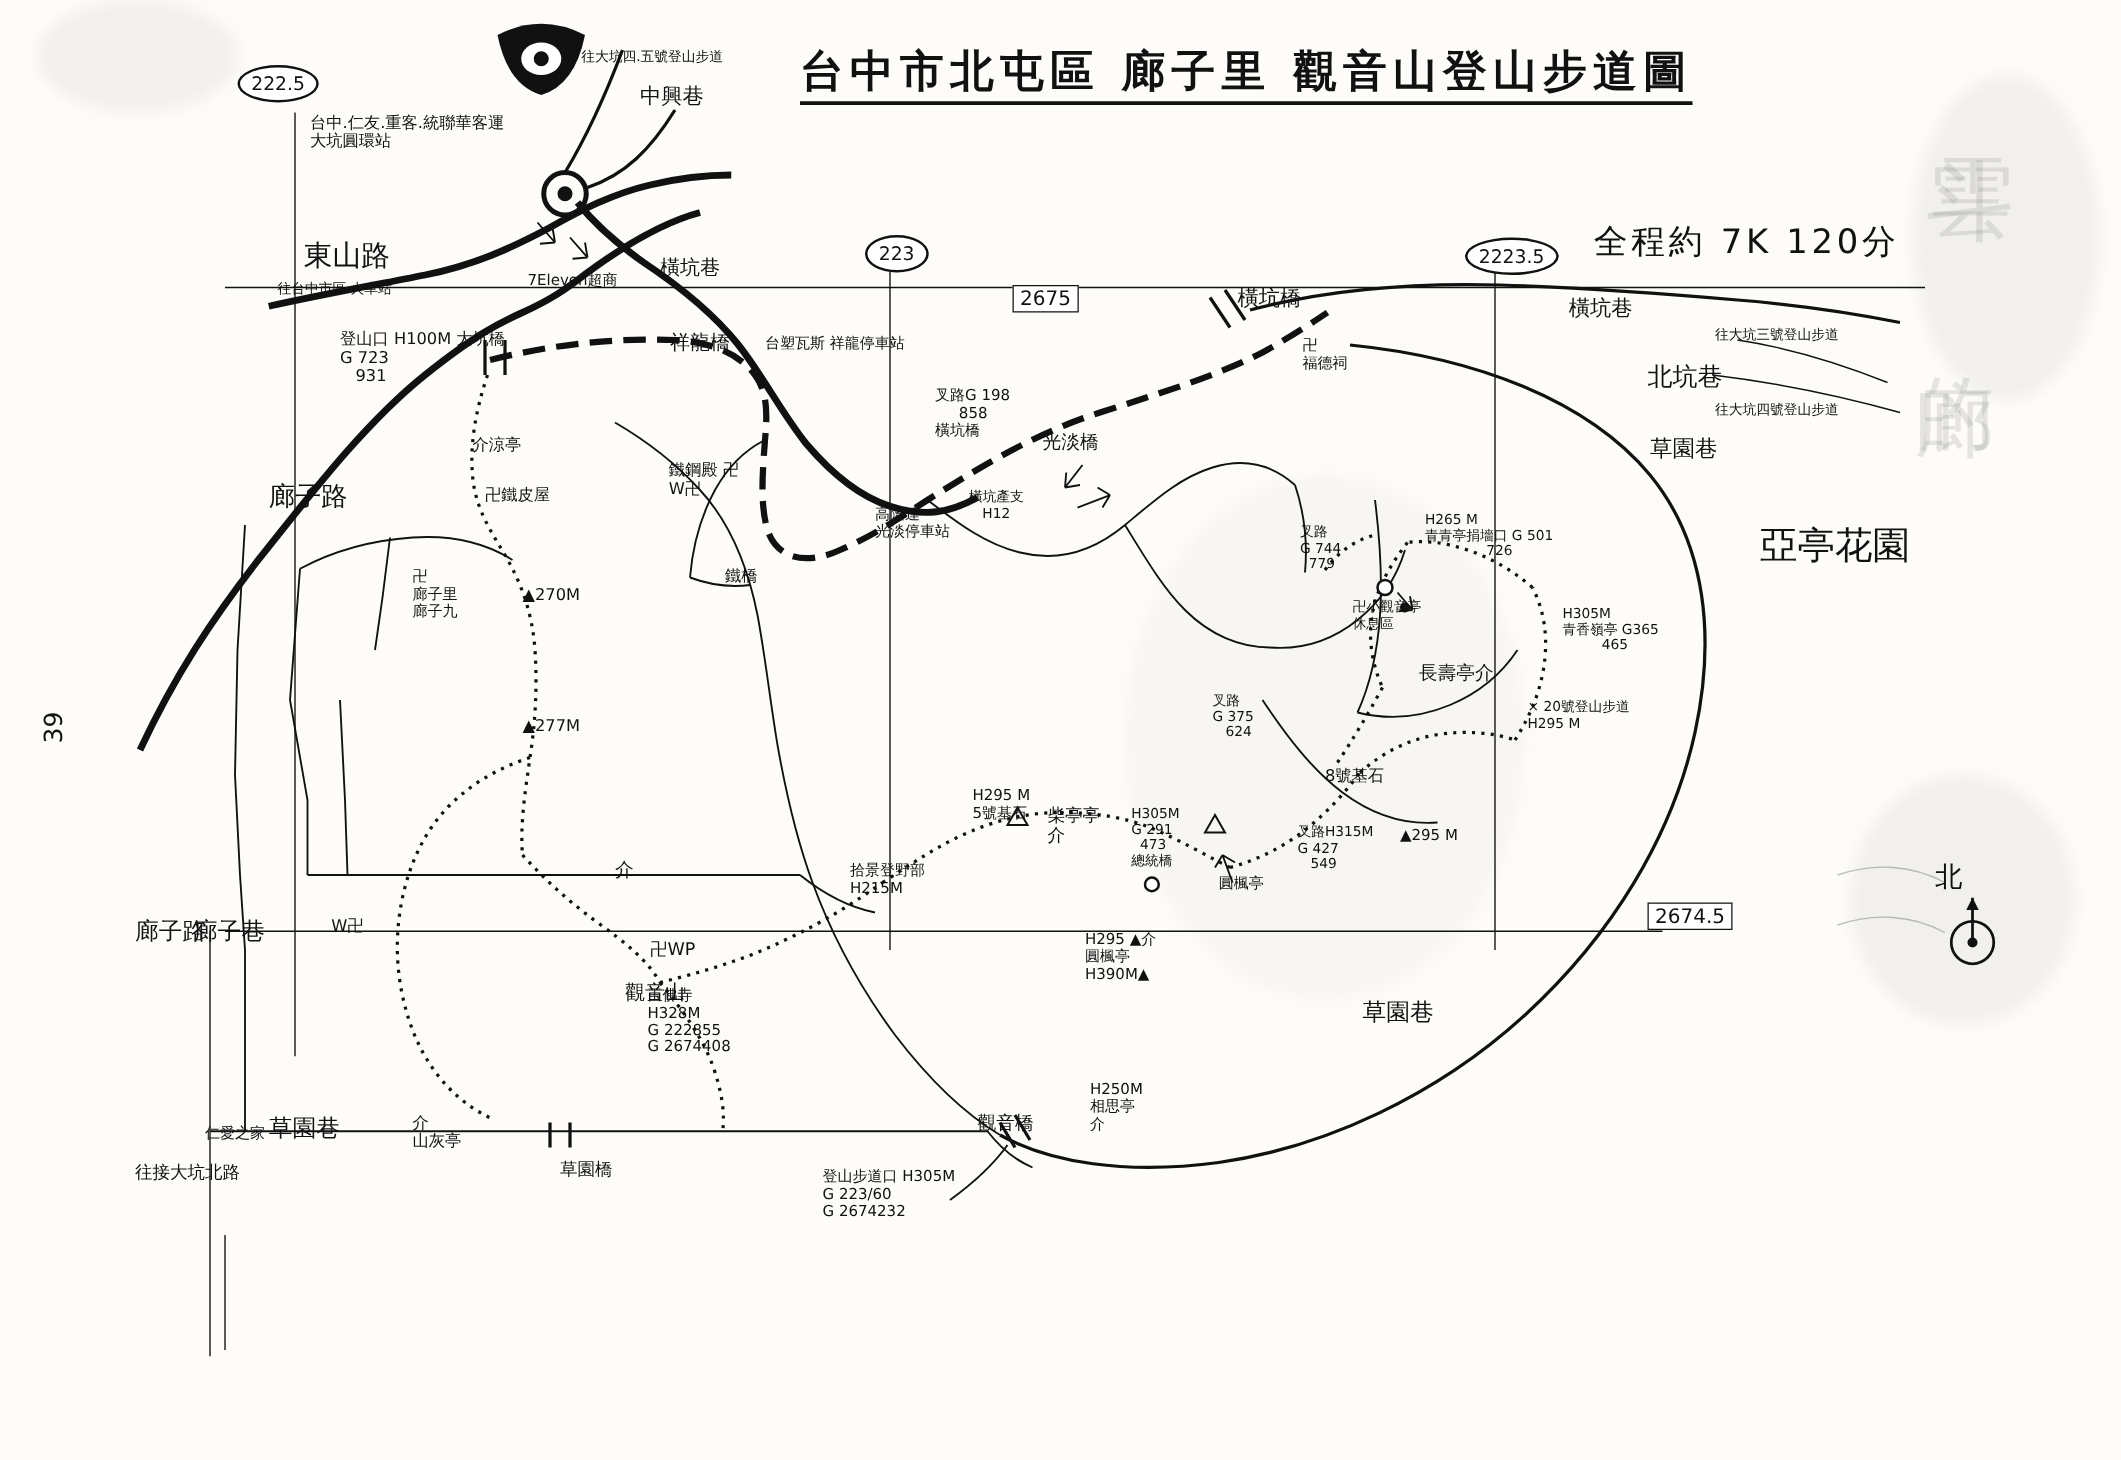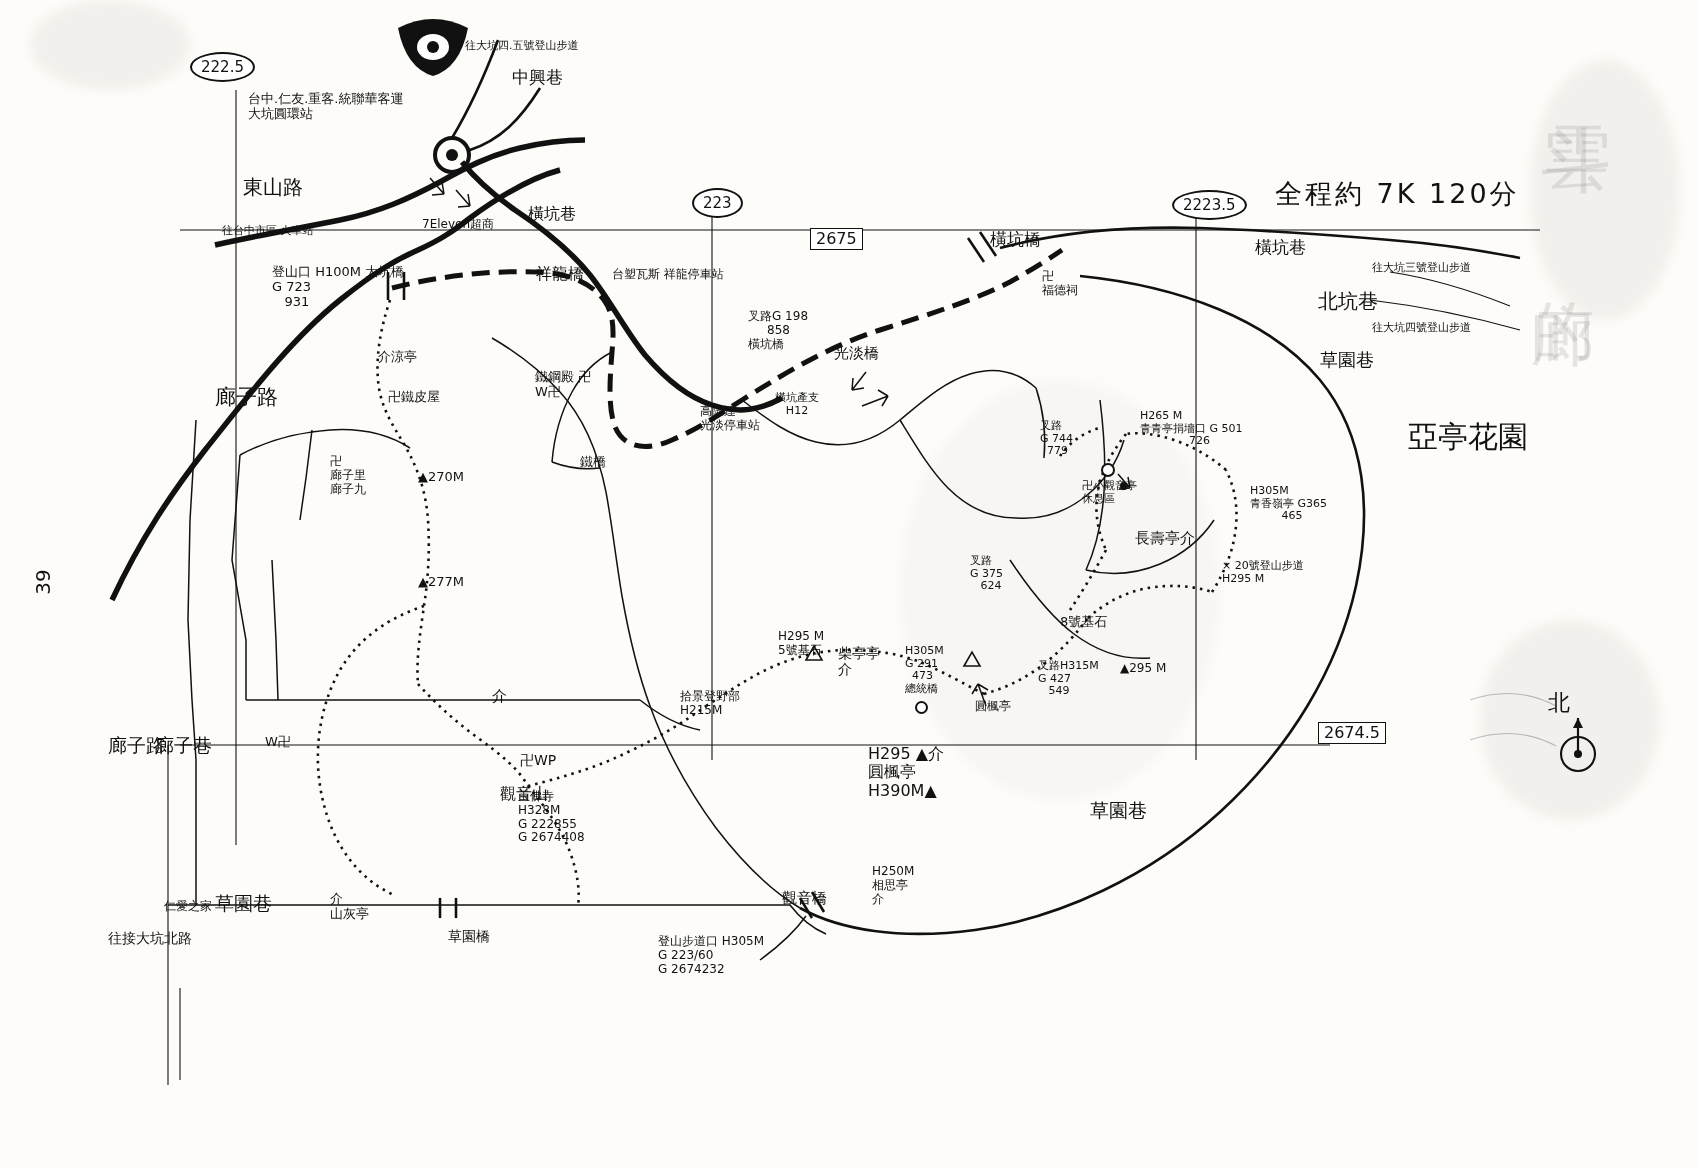--- a/index.html
+++ b/index.html
@@ -178,20 +178,21 @@
     <path d="M806,660 l8,-14 l8,14 z" fill="none" stroke="#111" stroke-width="1.6"></path>
     <path d="M964,666 l8,-14 l8,14 z" fill="none" stroke="#111" stroke-width="1.6"></path>
 
     <path class="ln thin" d="M790,905 C800,918 812,928 826,934"></path>
     <path class="ln thin" d="M760,960 C782,944 796,930 806,916"></path>
 
     <path class="ln hair" d="M1470,700 C1500,690 1530,692 1556,706" opacity="0.25"></path>
     <path class="ln hair" d="M1470,740 C1500,730 1530,732 1556,746" opacity="0.25"></path>
   </svg>
 
+  <div class="t title cjk" style="left:640px;top:38px;">台中市北屯區 廊子里 觀音山登山步道圖</div>
 
 
   <div class="t total cjk" style="left:1275px;top:178px;">全程約 7K 120分</div>
 
 
   <div class="page-no" style="left:30px;top:570px;">39</div>
 
   <div class="gridlabel" style="left:190px;top:52px;">222.5</div>
   <div class="gridlabel" style="left:692px;top:188px;">223</div>
   <div class="gridlabel" style="left:1172px;top:190px;">2223.5</div>
@@ -206,21 +207,21 @@
       <path d="M30,0 l-5,10 l10,0 z" fill="#111"></path>
     </svg>
   </div>
   <div class="t cjk" style="left:1548px;top:690px;font-size:22px;">北</div>
 
   <div id="labels">
       <div class="t cjk" style="left: 248px; top: 92px; font-size: 13px;">台中.仁友.重客.統聯華客運
 大坑圓環站</div>
       <div class="t cjk" style="left: 512px; top: 68px; font-size: 17px;">中興巷</div>
       <div class="t cjk" style="left: 465px; top: 40px; font-size: 11px;">往大坑四.五號登山步道</div>
-      <div class="t cjk" style="left: 243px; top: 176px; font-size: 20px;">東山路</div>
+      <div class="t cjk" style="left: 243px; top: 192px; font-size: 23px;">東山路</div>
       <div class="t cjk" style="left: 222px; top: 225px; font-size: 11px;">往台中市區.火車站</div>
       <div class="t cjk" style="left: 422px; top: 218px; font-size: 12px;">7Eleven超商</div>
       <div class="t cjk" style="left: 528px; top: 205px; font-size: 16px;">橫坑巷</div>
       <div class="t cjk" style="left: 272px; top: 265px; font-size: 13px;">登山口 H100M 大坑橋
 G 723
    931</div>
       <div class="t cjk" style="left: 536px; top: 265px; font-size: 16px;">祥龍橋</div>
       <div class="t cjk" style="left: 612px; top: 268px; font-size: 12px;">台塑瓦斯 祥龍停車站</div>
       <div class="t cjk" style="left: 215px; top: 385px; font-size: 21px;">廊子路</div>
       <div class="t cjk" style="left: 378px; top: 350px; font-size: 13px;">介涼亭</div>
@@ -282,21 +283,21 @@
 H215M</div>
       <div class="t cjk" style="left: 975px; top: 700px; font-size: 12px;">圓楓亭</div>
       <div class="t cjk" style="left: 492px; top: 688px; font-size: 15px;">介</div>
       <div class="t cjk" style="left: 265px; top: 735px; font-size: 13px;">W卍</div>
       <div class="t cjk" style="left: 520px; top: 752px; font-size: 14px;">卍WP</div>
       <div class="t cjk" style="left: 500px; top: 785px; font-size: 16px;">觀音山</div>
       <div class="t cjk" style="left: 518px; top: 790px; font-size: 12px;">玉佛寺
 H328M
 G 222855
 G 2674408</div>
-      <div class="t cjk" style="left: 868px; top: 745px; font-size: 16px;">H295 ▲介
+      <div class="t cjk" style="left: 868px; top: 745px; font-size: 12px;">H295 ▲介
 圓楓亭
 H390M▲</div>
       <div class="t cjk" style="left: 872px; top: 865px; font-size: 12px;">H250M
 相思亭
 介</div>
       <div class="t cjk" style="left: 782px; top: 890px; font-size: 15px;">觀音橋</div>
       <div class="t cjk" style="left: 658px; top: 935px; font-size: 12px;">登山步道口 H305M
 G 223/60
 G 2674232</div>
       <div class="t cjk" style="left: 424px; top: 928px; font-size: 14px; margin-left: 24px;">草園橋</div>

